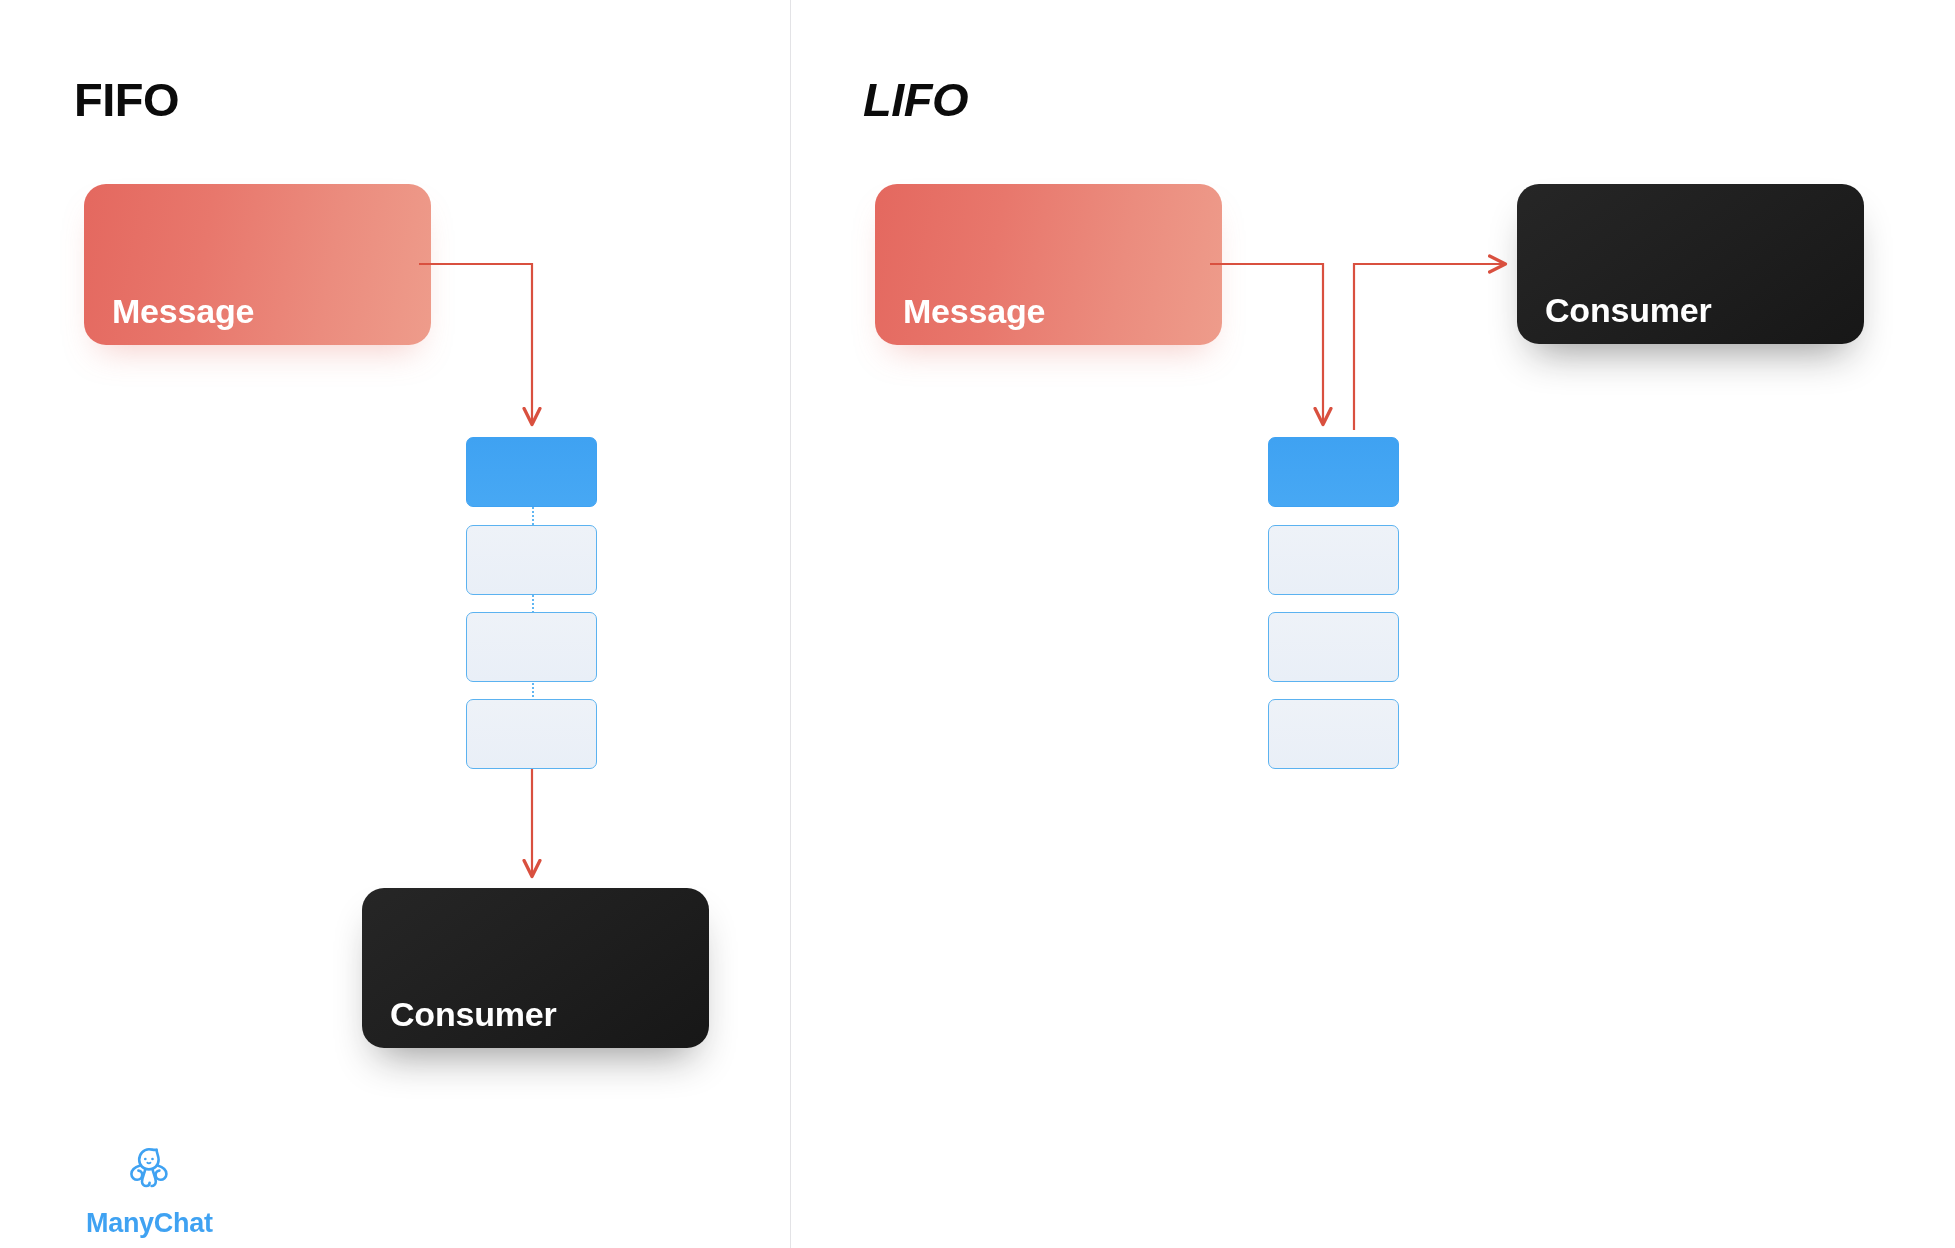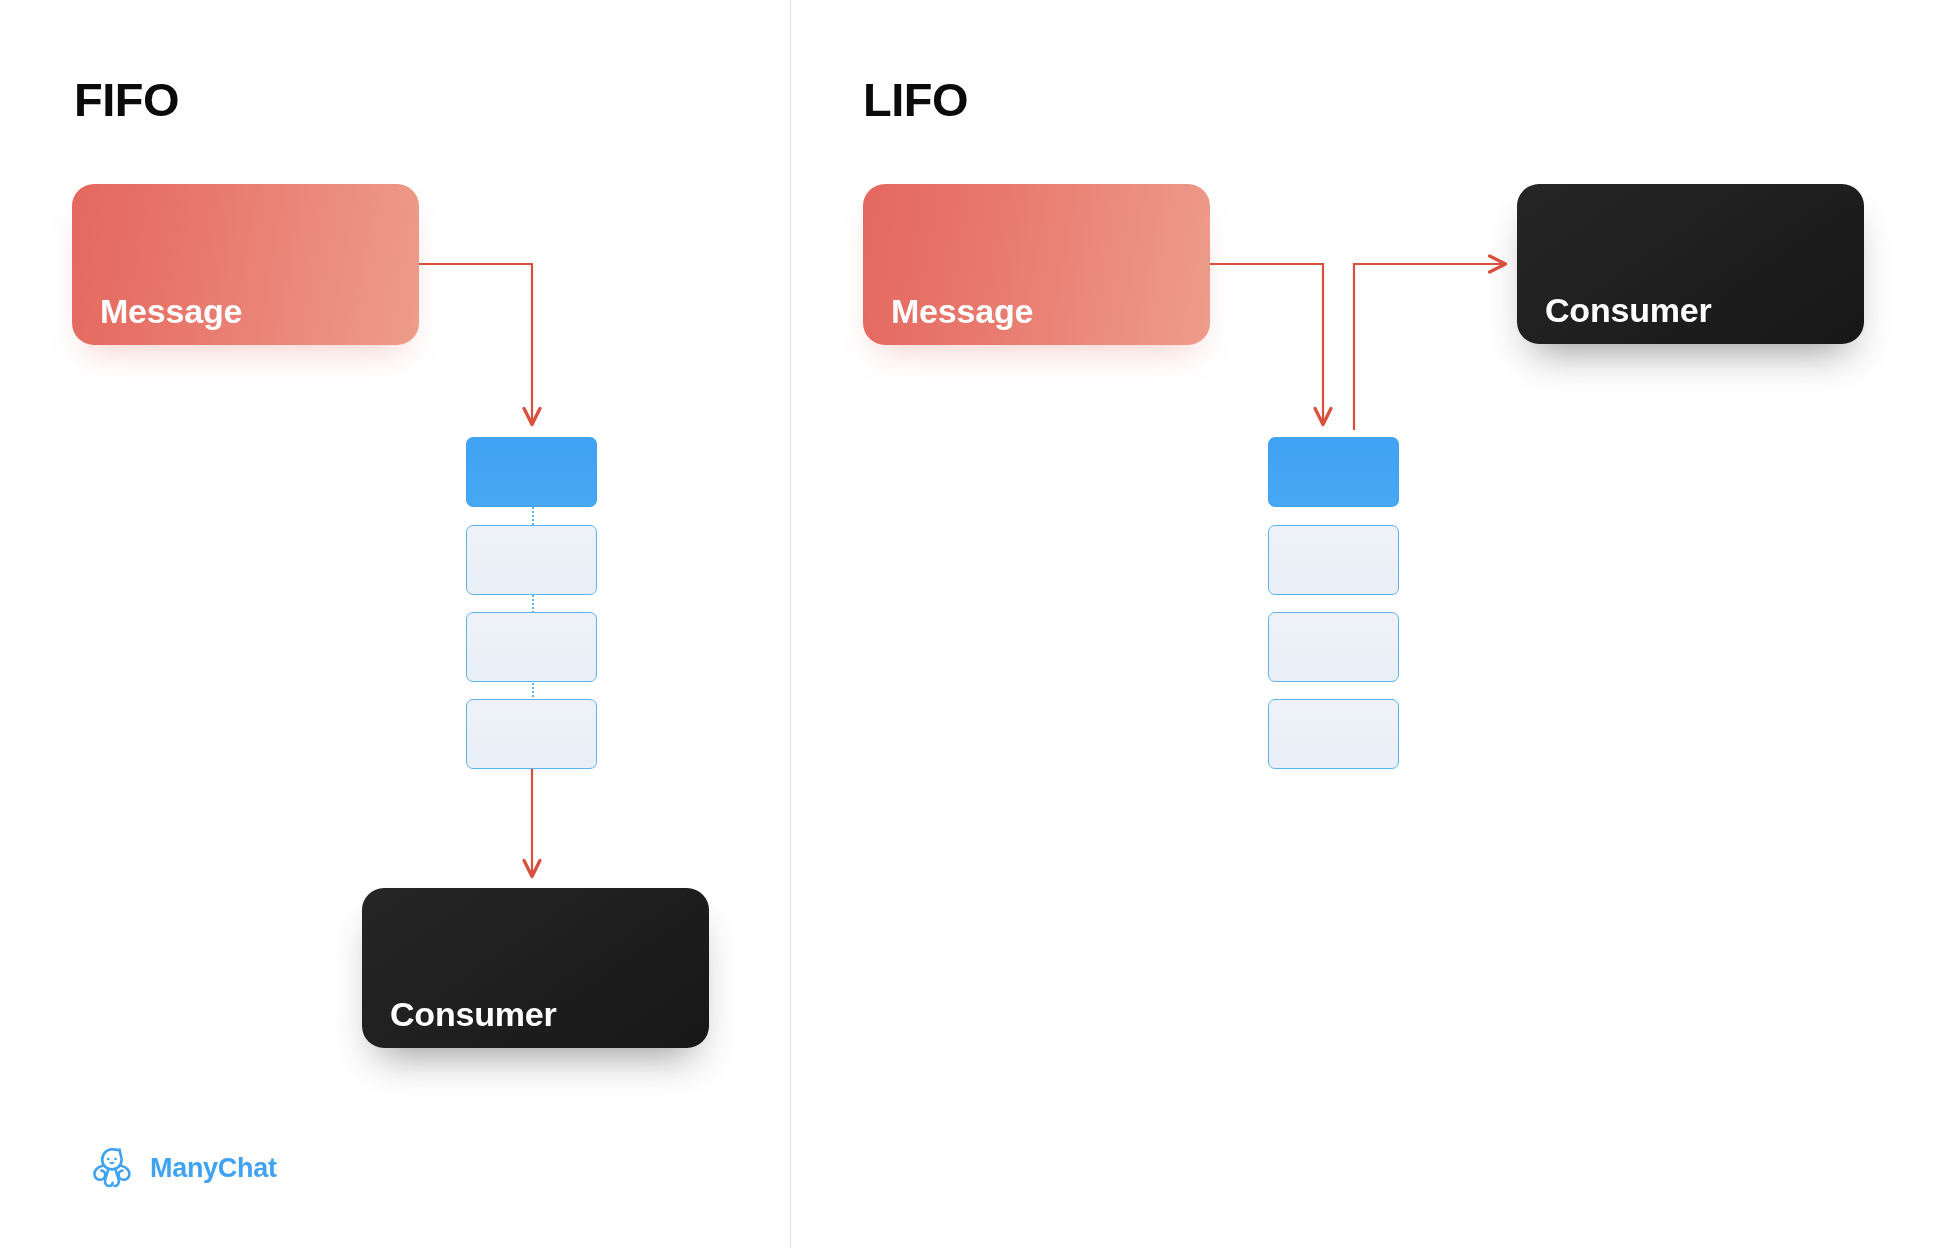--- a/index.html
+++ b/index.html
@@ -40,20 +40,21 @@
     height: 1248px;
     background: #e3e3e6;
   }
 
   
   .message-card {
     position: absolute;
     border-radius: 22px;
     background: linear-gradient(100deg, #e4685f 0%, #e8776c 35%, #eb8c7e 70%, #ee9c8b 100%);
     box-shadow: 0 18px 34px -14px rgba(226,110,96,0.35);
+    margin-left: 12px;
   }
   .message-card .card-label {
     position: absolute;
     left: 28px;
     bottom: 14px;
     font-size: 34px;
     font-weight: 700;
     color: #ffffff;
     letter-spacing: -0.2px;
   }
@@ -106,20 +107,21 @@
     overflow: visible;
     pointer-events: none;
   }
 
   
   .brand {
     position: absolute;
     display: flex;
     align-items: center;
     gap: 12px;
+    flex-direction: column;
   }
   .brand-name {
     font-size: 27px;
     font-weight: 700;
     color: #3fa2f2;
     letter-spacing: -0.3px;
   }
 </style>
 </head>
 <body>
@@ -143,21 +145,21 @@
     <div class="queue-slot empty" style="left:466px; top:612px; width:131px; height:70px;"></div>
     <div class="queue-slot empty" style="left:466px; top:699px; width:131px; height:70px;"></div>
 
     <div class="consumer-card" style="left:362px; top:888px; width:347px; height:160px;">
       <span class="card-label">Consumer</span>
     </div>
   </div>
 
   <div class="panel" style="left:791px; width:1164px;">
 
-    <div class="panel-title" style="left:72px; top:72px;">LIFO</div>
+    <div class="panel-title" style="left:72px; top:72px;font-style:italic;">LIFO</div>
 
     <div class="message-card" style="left:72px; top:184px; width:347px; height:161px;">
       <span class="card-label">Message</span>
     </div>
 
     <div class="queue-slot filled" style="left:477px; top:437px; width:131px; height:70px;"></div>
     <div class="queue-slot empty" style="left:477px; top:525px; width:131px; height:70px;"></div>
     <div class="queue-slot empty" style="left:477px; top:612px; width:131px; height:70px;"></div>
     <div class="queue-slot empty" style="left:477px; top:699px; width:131px; height:70px;"></div>
 

